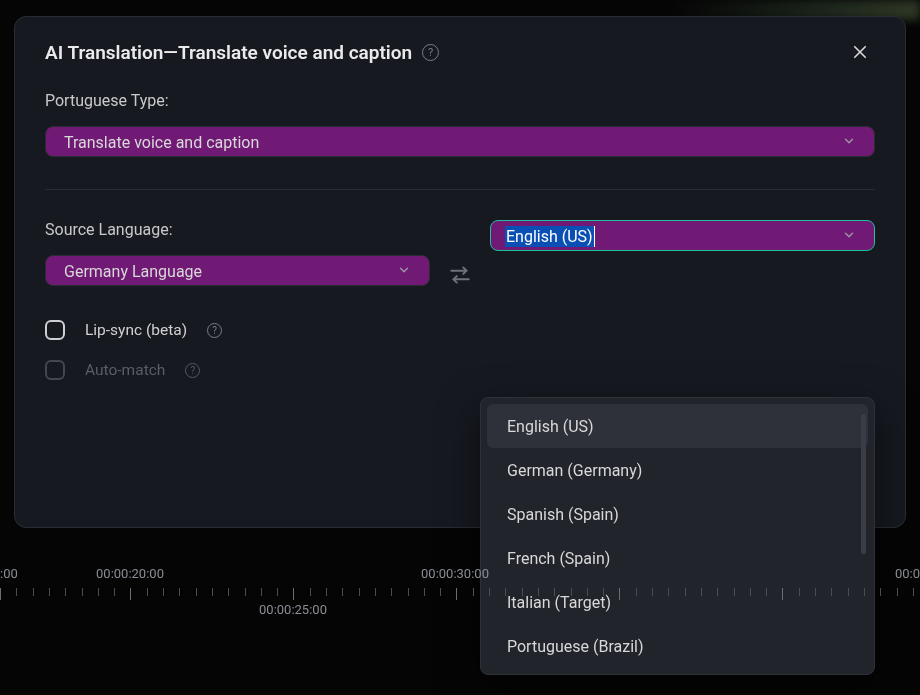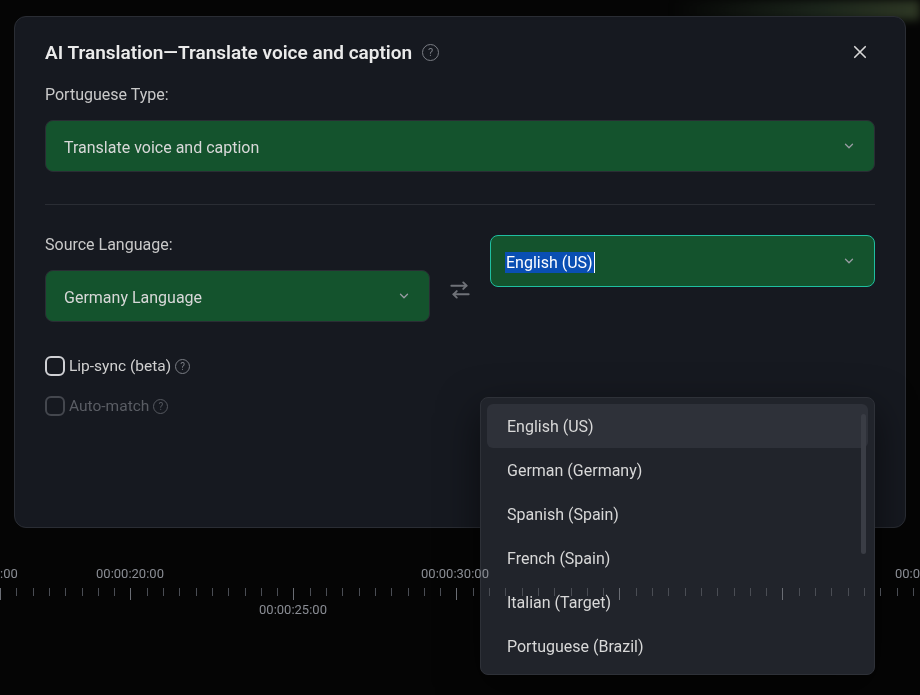--- a/index.html
+++ b/index.html
@@ -25,21 +25,21 @@
     height: 512px;
     background: #161920;
     border: 1px solid #2a2d34;
     border-radius: 12px;
     padding: 20px 30px 24px 30px;
   }
   .dialog-header {
     display: flex;
     align-items: center;
     justify-content: space-between;
-    margin-bottom: 18px;
+    margin-bottom: 24px;
   }
   .dialog-title {
     display: flex;
     align-items: center;
     gap: 10px;
     font-size: 19px;
     font-weight: 600;
     color: #eaeaea;
   }
   .help-icon {
@@ -59,24 +59,24 @@
     cursor: pointer;
     color: #d8d8d8;
   }
   .close-btn svg { width: 18px; height: 18px; }
   .field-label {
     font-size: 16px;
     color: #c9c9c9;
     margin-bottom: 16px;
   }
   .select {
-    background: #14532d;
+    background: #701a75;
     border: 1px solid #2a2d34;
     border-radius: 8px;
-    height: 52px;
+    height: 31px;
     display: flex;
     align-items: center;
     justify-content: space-between;
     padding: 2px 18px 0 18px;
     font-size: 16px;
     color: #d8d8d8;
     cursor: pointer;
   }
   .select .chev { color: #9a9da4; }
   .divider {
@@ -159,21 +159,21 @@
     right: 2px;
     top: 10px;
     width: 5px;
     height: 140px;
     background: #3a3d45;
     border-radius: 3px;
   }
   .lip-row, .auto-row {
     display: flex;
     align-items: center;
-    gap: 4px;
+    gap: 20px;
     margin-top: 34px;
     font-size: 15.5px;
   }
   .auto-row { margin-top: 20px; color: #5a5d64; }
   .lip-row { color: #d0d0d0; }
   .checkbox {
     width: 20px; height: 20px;
     border: 2px solid #cfd0d4;
     border-radius: 6px;
     flex: none;

